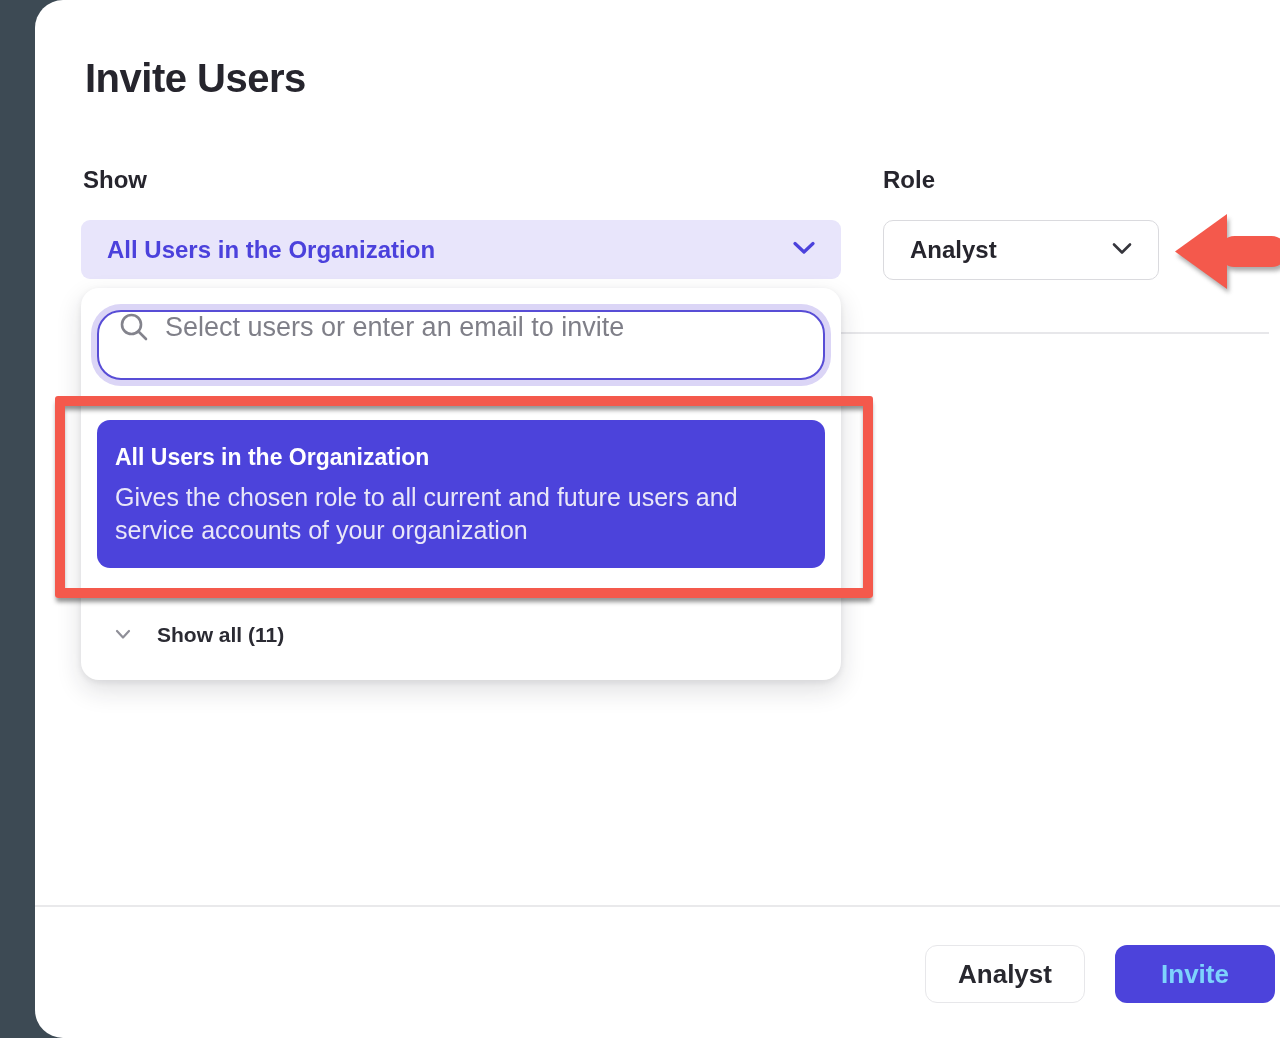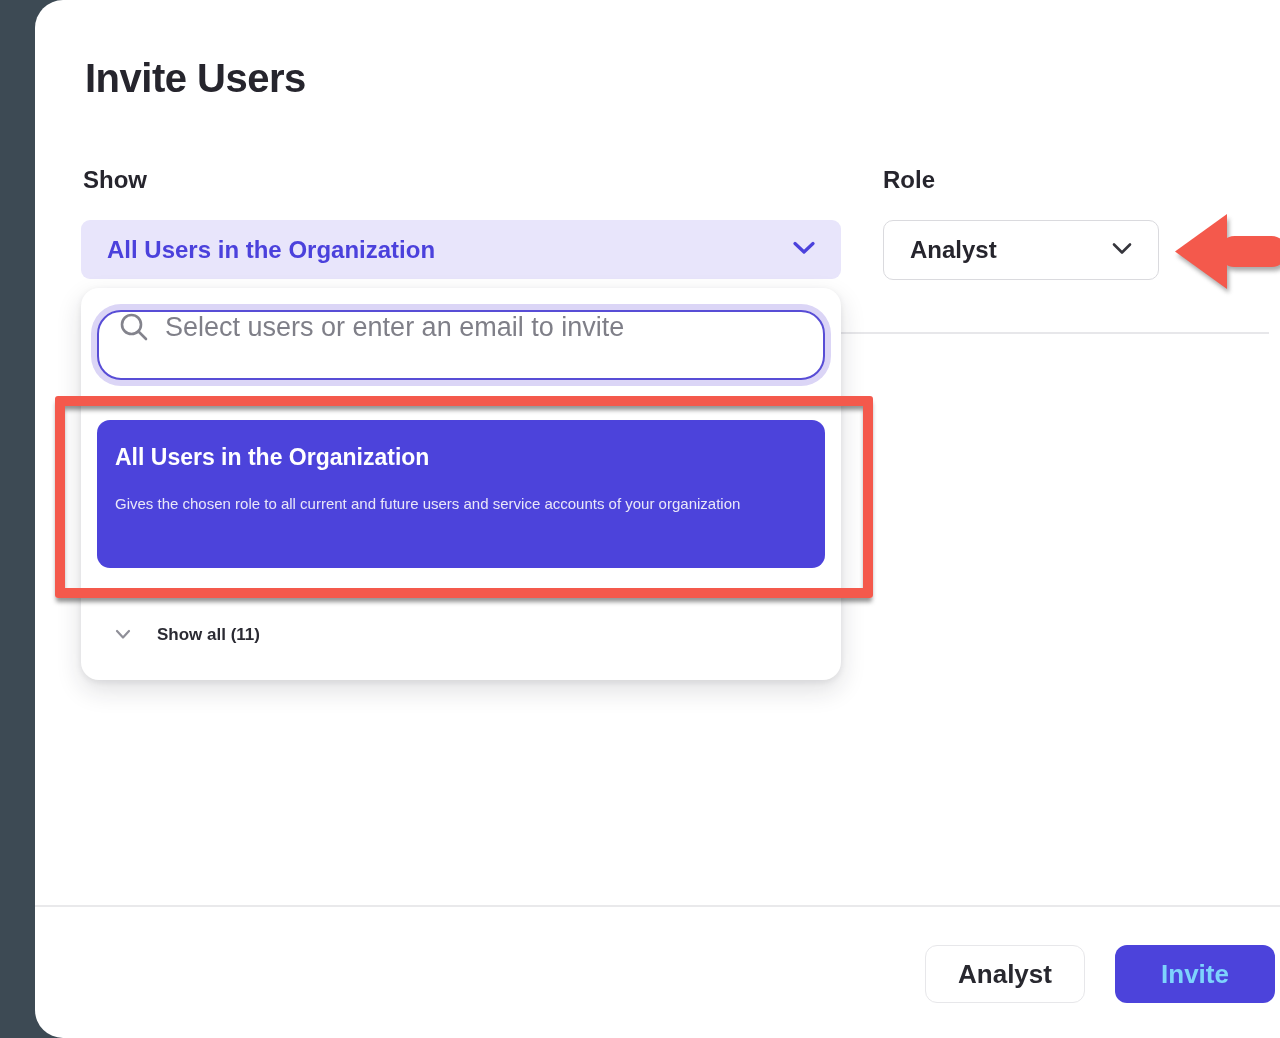--- a/index.html
+++ b/index.html
@@ -64,28 +64,28 @@
 
   .option-selected {
     position:absolute; left:16px; top:132px; width:728px; height:148px;
     background:#4c43db; border-radius:13px; padding:24px 18px 0 18px;
     cursor:pointer; z-index:2;
   }
   .option-selected .opt-title {
     font-size:23px; font-weight:700; color:#ffffff; margin-bottom:10px;
   }
   .option-selected .opt-desc {
-    font-size:15px; font-weight:400; color:#e9e7f8; line-height:46px; max-width:690px;
+    font-size:25px; font-weight:400; color:#e9e7f8; line-height:33px; max-width:690px;
   }
 
   .show-all-row {
     position:absolute; left:0; top:324px; width:100%; height:46px;
     display:flex; align-items:center; padding-left:34px; gap:26px; cursor:pointer;
   }
-  .show-all-row .show-all-label { font-size:17px; font-weight:600; color:#2b2b33; }
+  .show-all-row .show-all-label { font-size:21px; font-weight:600; color:#2b2b33; }
 
   .highlight-frame {
     position:absolute; left:20px; top:396px; width:818px; height:202px;
     border:10px solid #f4594c; border-radius:3px; z-index:8;
     box-shadow:0 5px 4px -1px rgba(60,60,60,0.55), inset 0 5px 4px -1px rgba(60,60,60,0.55);
     pointer-events:none;
   }
 
   .arrow-annotation {
     position:absolute; left:1136px; top:206px; z-index:8;

